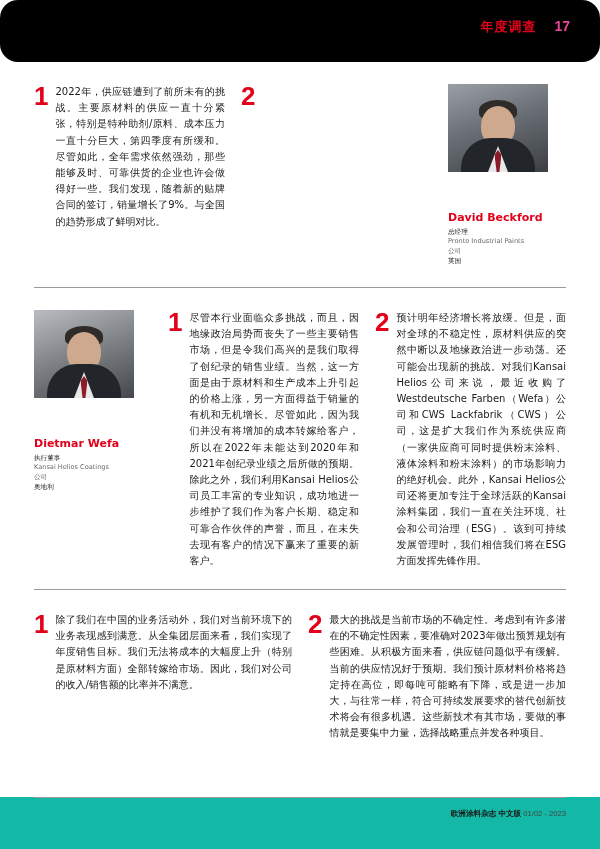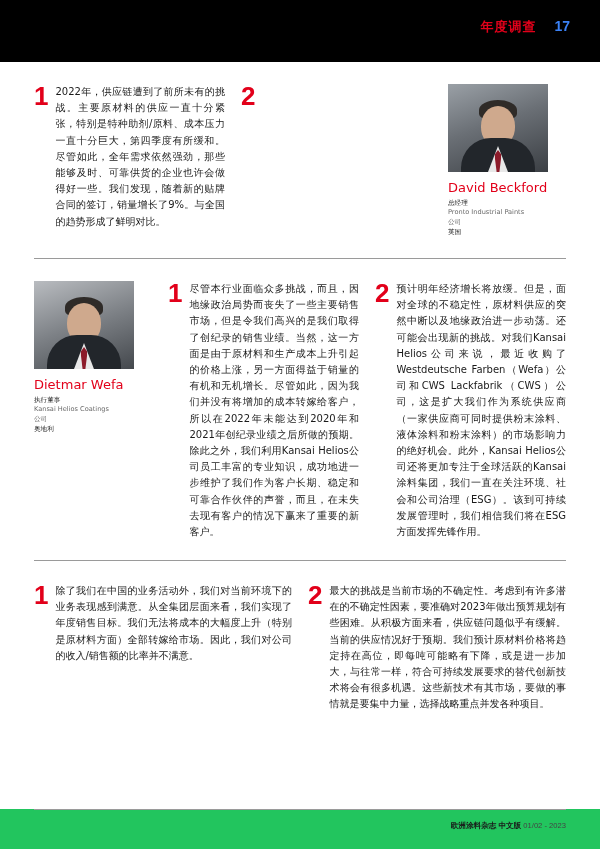--- a/index.html
+++ b/index.html
@@ -15,36 +15,37 @@
     background: #ffffff;
     overflow: hidden;
   }
 
   
   .header {
     position: absolute;
     top: 0; left: 0; right: 0;
     height: 62px;
     background: #000000;
+    border-radius: 18px;
   }
   .header-inner {
     position: absolute;
     right: 30px; top: 18px;
     display: flex;
     align-items: baseline;
     gap: 18px;
   }
   .header-title {
     color: #e2001a;
     font-size: 13px;
     font-weight: bold;
     letter-spacing: 1px;
   }
   .header-page {
-    color: #3b82f6;
+    color: #ec4899;
     font-size: 14px;
     font-weight: bold;
   }
 
   
   .content {
     position: absolute;
     top: 62px; left: 0; right: 0; bottom: 44px;
     padding: 0 34px;
   }
@@ -146,36 +147,37 @@
 
   .caption {
     margin-top: 6px;
     font-size: 6.6px;
     line-height: 1.5;
     color: #3c3c3c;
     font-family: "DejaVu Sans", sans-serif;
   }
   .caption .name {
     color: #e2001a;
-    font-weight: normal;
-    font-size: 13px;
+    font-weight: bold;
+    font-size: 11px;
     display: block;
     margin-bottom: 1px;
+    margin-top: 32px;
   }
   .caption .role { display: block; color: #1a1a1a; }
   .caption .company { display: block; color: #6a6a6a; }
   .caption .company2 { display: block; color: #6a6a6a; }
   .caption .country { display: block; color: #1a1a1a; }
 
   
   .footer {
     position: absolute;
     left: 0; right: 0; bottom: 0;
-    height: 40px;
-    background: #22c55e;
+    height: 52px;
+    background: #14b8a6;
     padding-left: 21px;
   }
   .footer-line {
     position: absolute;
     left: 34px; right: 34px; top: 0;
     height: 1px;
     background: #9a9a9a;
   }
   .footer-text {
     position: absolute;

